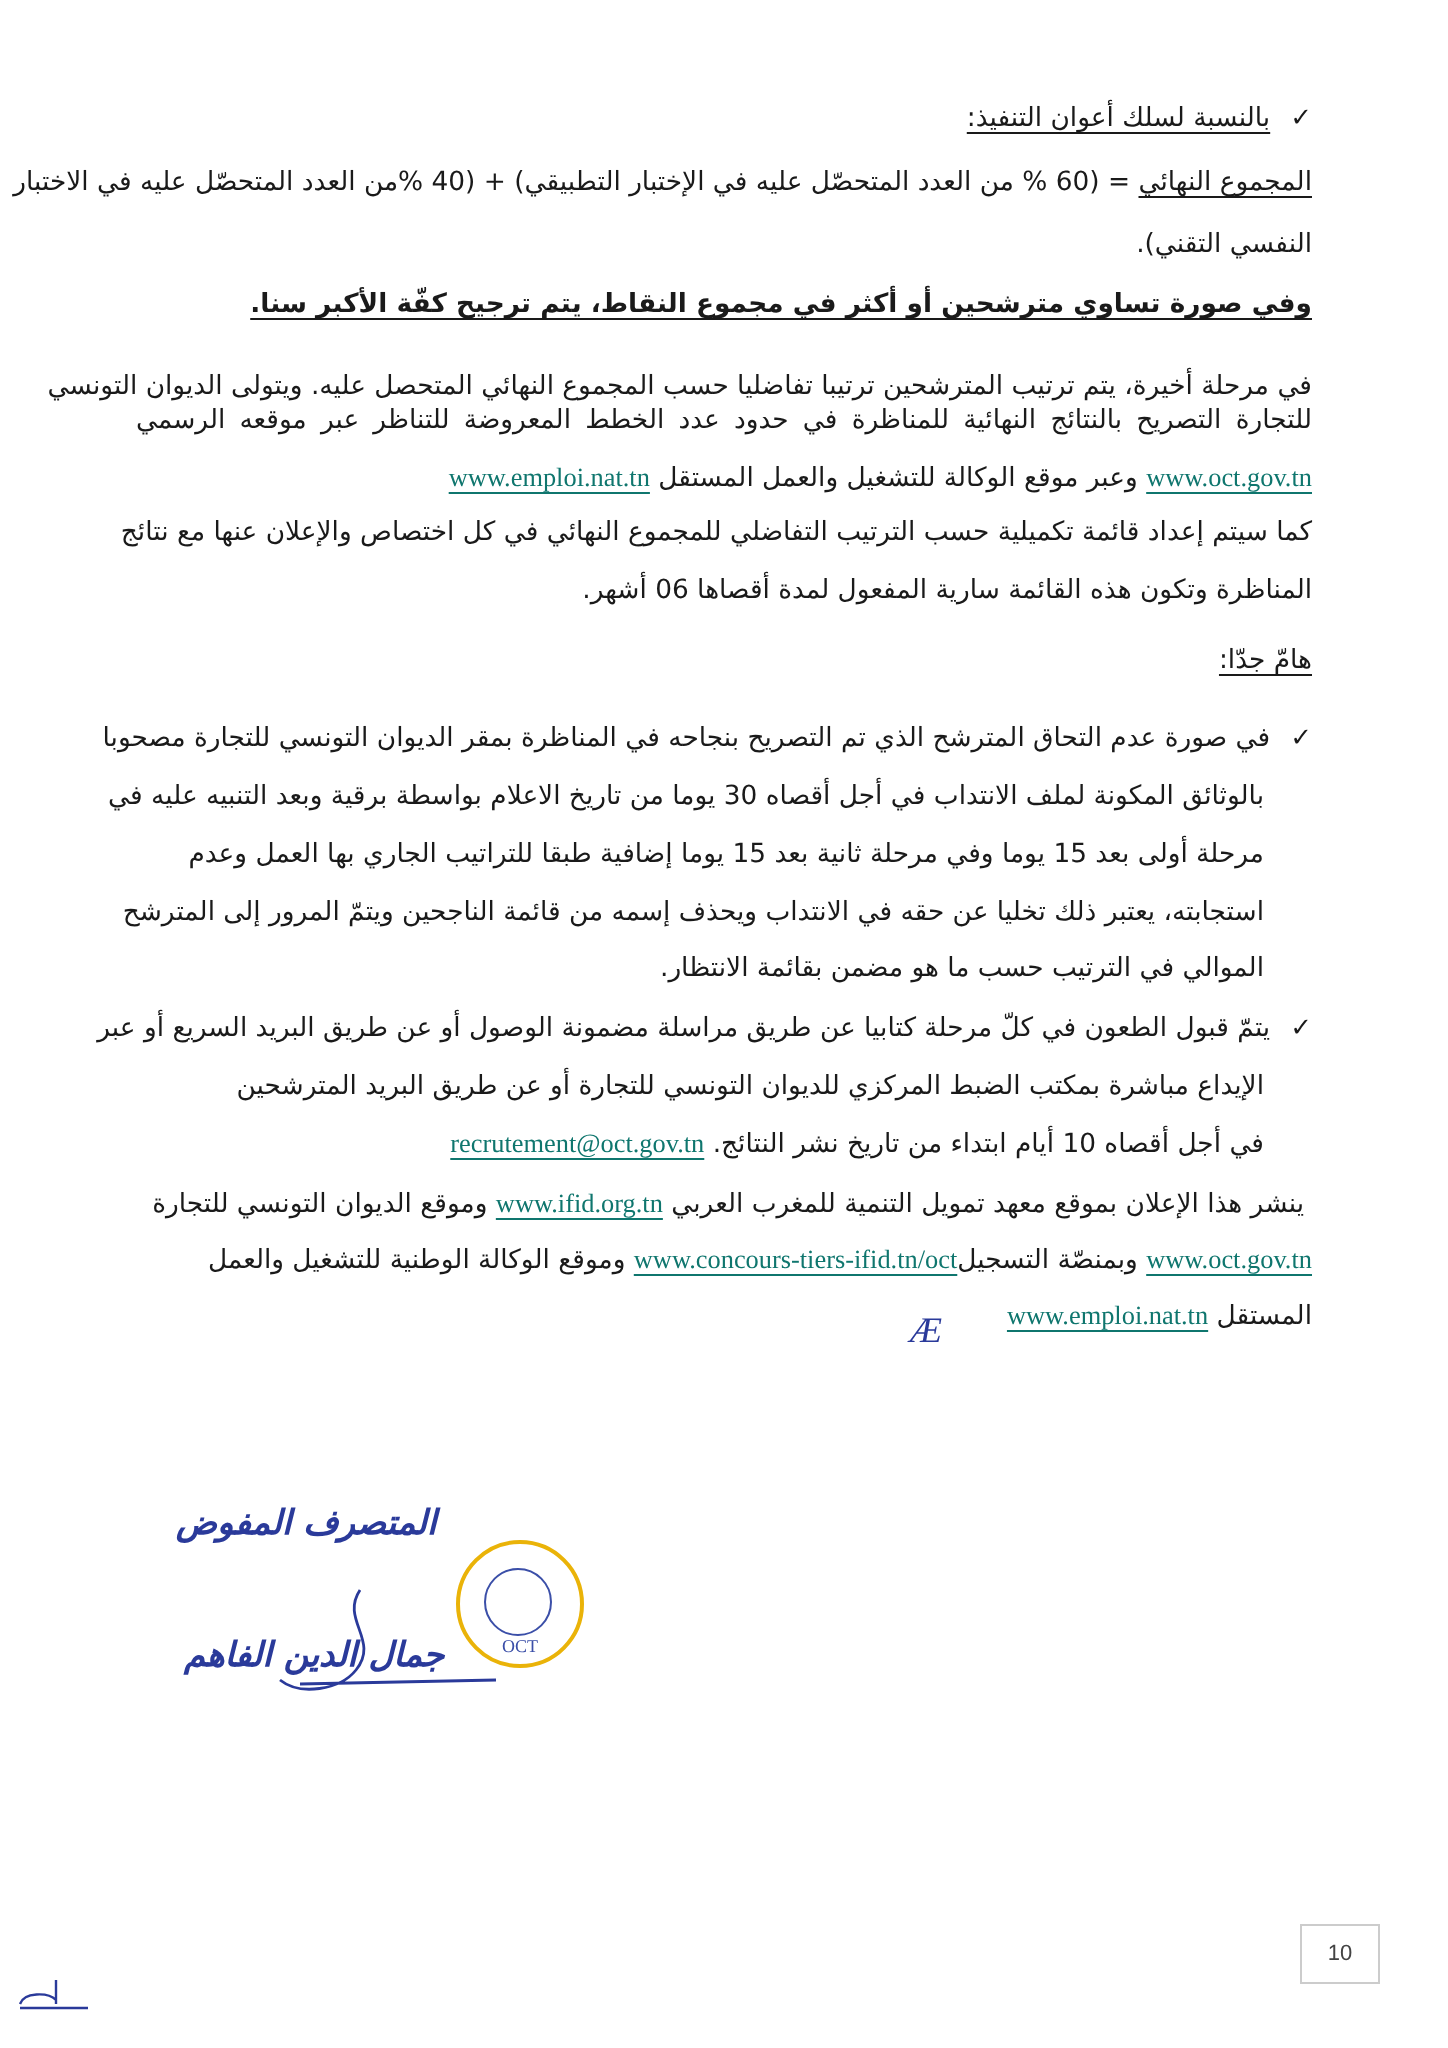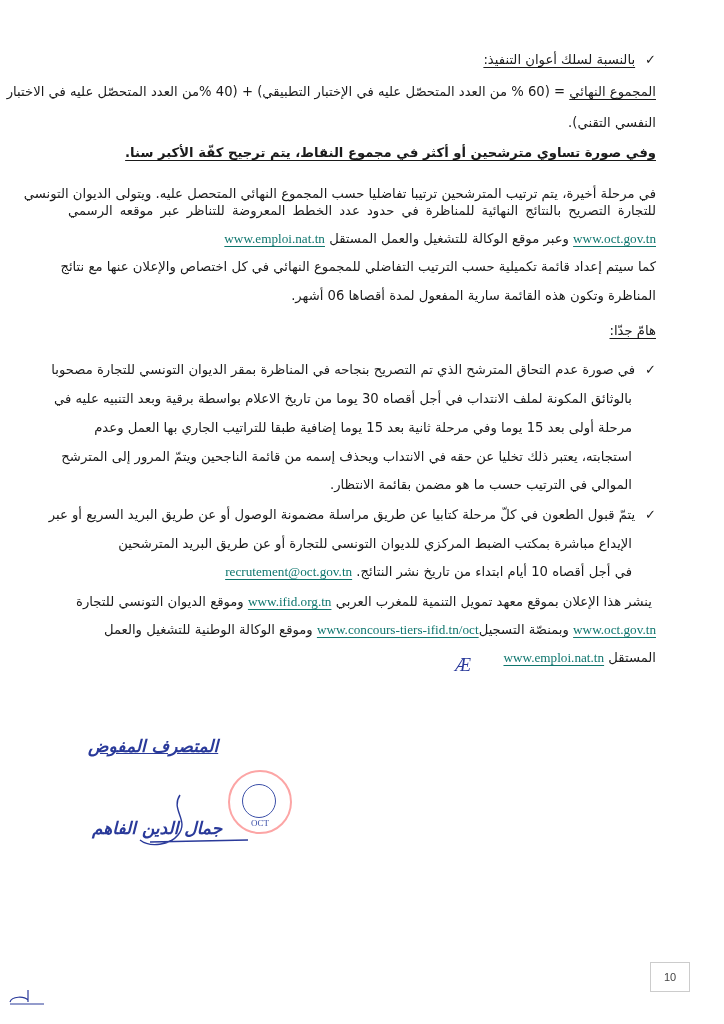--- a/index.html
+++ b/index.html
@@ -6,21 +6,21 @@
   body { width:724px; height:1024px; background:#ffffff; position:relative; overflow:hidden;
          font-family:"DejaVu Sans", sans-serif; color:#1a1a1a; }
   .page { position:absolute; left:0; top:0; width:724px; height:908px; }
   .line { position:absolute; right:68px; direction:rtl; text-align:right; font-size:13.2px; line-height:20px; white-space:nowrap; }
   .full { left:68px; text-align:justify; text-align-last:justify; }
   .u { text-decoration:underline; text-underline-offset:3px; }
   .link { text-decoration:underline; text-underline-offset:3px; font-family:"Liberation Serif", serif; color:#0f766e; }
   .check { display:inline-block; margin-left:10px; font-size:13px; }
   .ind { right:92px; }
   .sig-title, .sig-name { position:absolute; font-size:17px; color:#2a3a9a; direction:rtl; font-weight:bold; font-style:italic; }
-  .seal { position:absolute; left:228px; top:770px; width:60px; height:60px; border:2px solid #fca5a5; border-radius:50%; }
+  .seal { position:absolute; left:228px; top:770px; width:60px; height:60px; border:2px solid #eab308; border-radius:50%; }
   .seal-inner { position:absolute; left:12px; top:12px; width:32px; height:32px; border:1.5px solid #3b4fa8; border-radius:50%; }
   .seal-text { position:absolute; bottom:4px; width:100%; text-align:center; font-family:"Liberation Serif", serif; font-size:9px; color:#3b4fa8; }
   .pagebox { position:absolute; left:650px; top:962px; width:38px; height:28px; border:1px solid #ccc; font-family:Liberation Sans, sans-serif; font-size:11px; text-align:center; line-height:28px; color:#444; }
   .initial { position:absolute; font-family:"Liberation Serif", serif; font-style:italic; color:#2a3a9a; }
 </style>
 </head>
 <body>
 
 <div class="page">
 
@@ -72,21 +72,21 @@
     <span class="link">www.oct.gov.tn</span>
     <span>وبمنصّة التسجيل</span><span class="link">www.concours-tiers-ifid.tn/oct</span>
     <span>وموقع الوكالة الوطنية للتشغيل والعمل</span>
   </div>
   <div class="line" style="top:648px;">
     <span>المستقل</span>
     <span class="link">www.emploi.nat.tn</span>
   </div>
   <div class="initial" style="left:455px;top:655px;font-size:18px;">Æ</div>
 
-  <div class="sig-title" style="left:88px;top:736px;text-decoration:underline;">المتصرف المفوض</div>
+  <div class="sig-title" style="left:88px;top:752px;">المتصرف المفوض</div>
   <div class="sig-name" style="left:92px;top:818px;">جمال الدين الفاهم</div>
   <svg style="position:absolute;left:110px;top:790px;" width="140" height="60">
     <path d="M70 5 C 60 20, 80 30, 68 45 C 60 55, 40 58, 30 50 M 40 52 L 138 50" stroke="#2a3a9a" stroke-width="1.4" fill="none"></path>
   </svg>
   <div class="seal">
     <div class="seal-inner"></div>
     <div class="seal-text">OCT</div>
   </div>
 
   <div class="pagebox">10</div>

